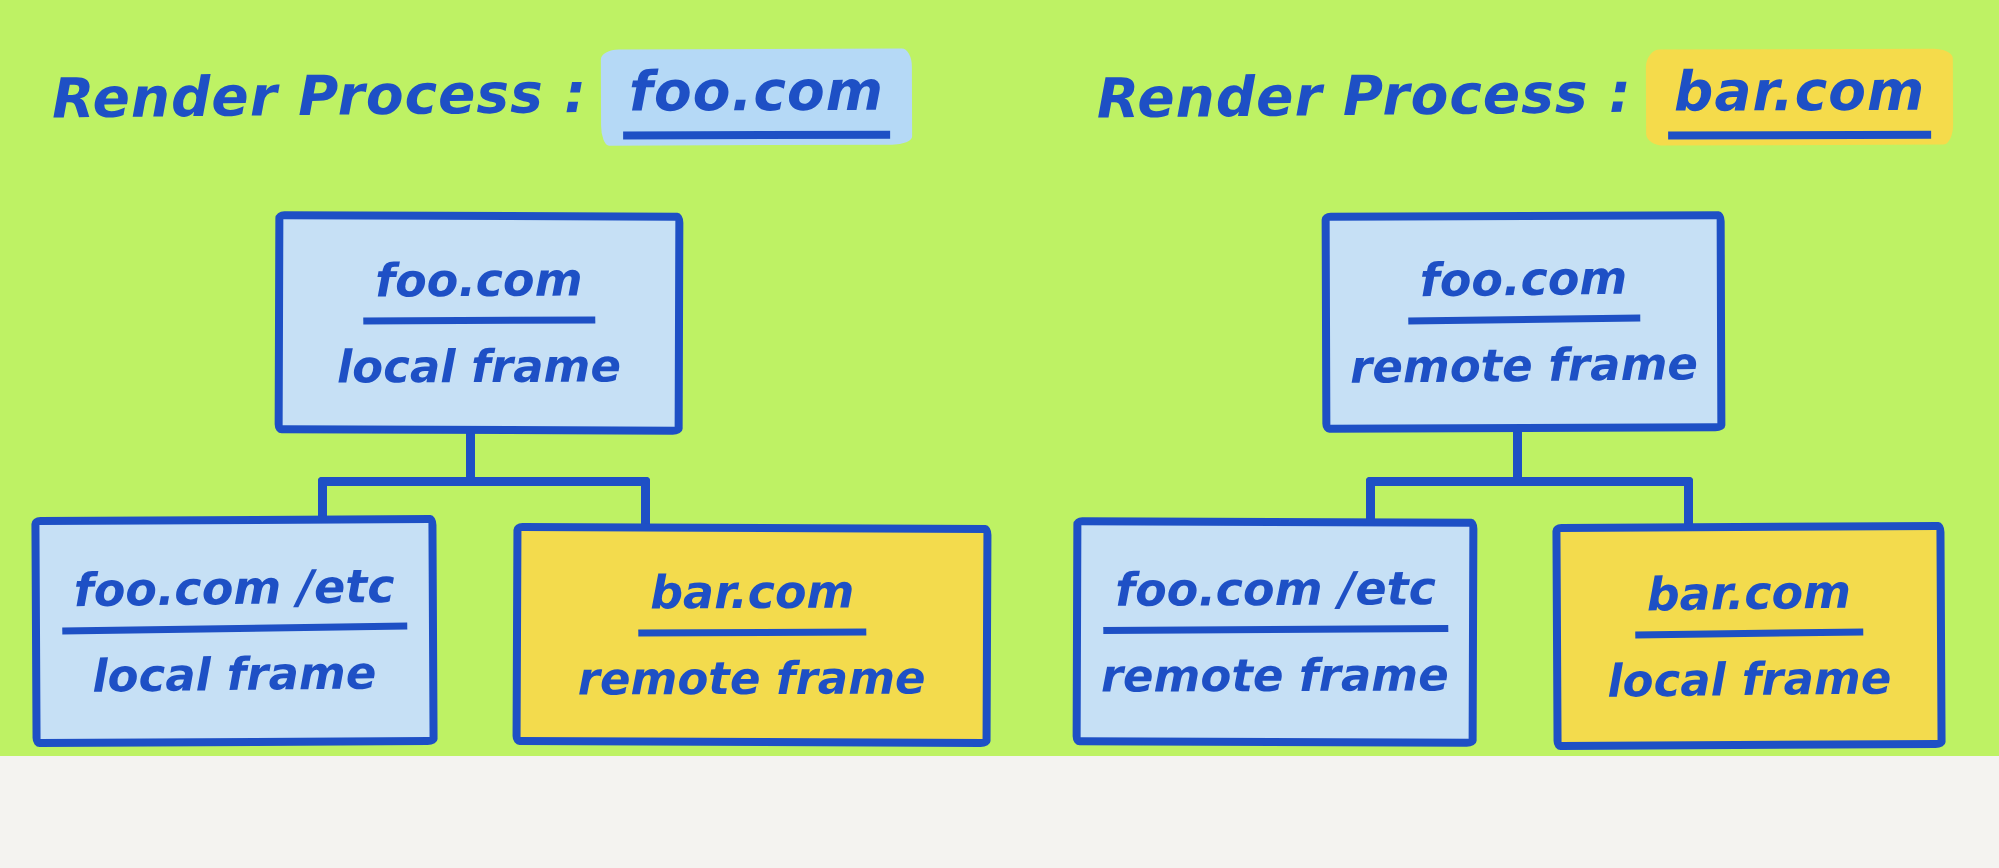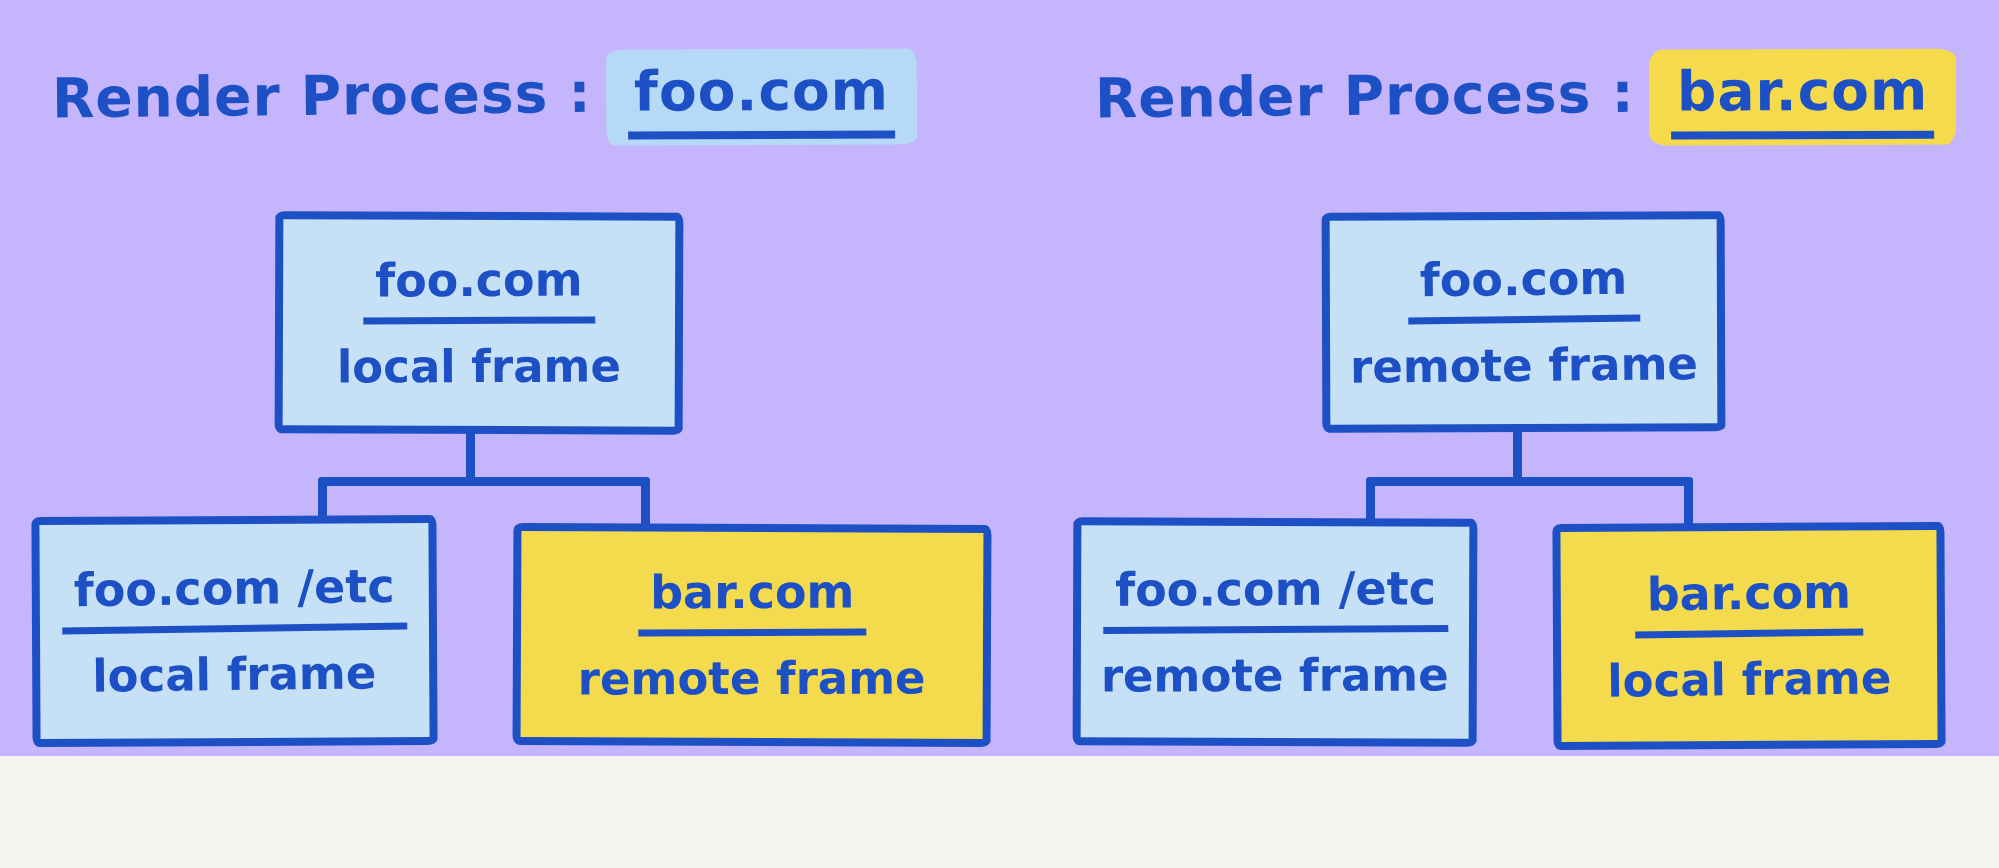--- a/index.html
+++ b/index.html
@@ -5,22 +5,23 @@
   html, body { margin: 0; padding: 0; }
   body {
     width: 1999px; height: 868px;
     background: #f4f3f0;
     font-family: "DejaVu Sans", sans-serif;
     overflow: hidden;
   }
   .stage {
     position: relative;
     width: 1999px; height: 756px;
-    background: #c4b5fd;
+    background: #bef264;
     color: #1e50c5;
+    font-style: italic;
   }
 
   
   .panel-title {
     position: absolute;
     width: 860px;
     text-align: center;
     font-size: 55px;
     font-weight: 700;
     letter-spacing: 1px;

